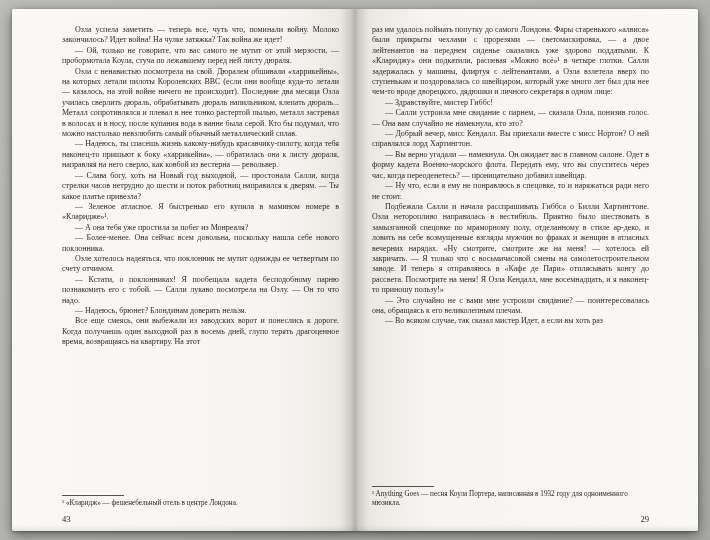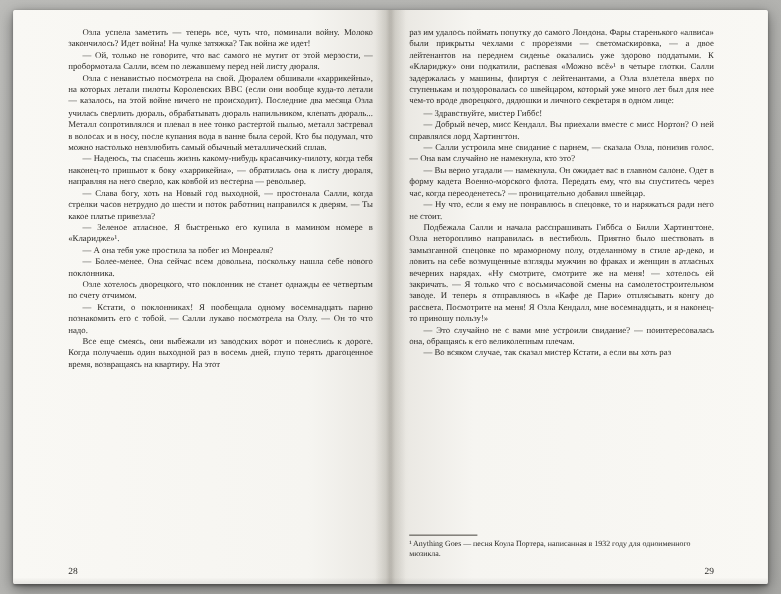--- a/index.html
+++ b/index.html
@@ -36,45 +36,50 @@
 </style>
 </head>
 <body>
 
 <div class="scene">
   <div class="book">
 
     <div class="page page-left">
       <div class="page-text">
           <p class="para">Озла успела заметить — теперь все, чуть что, поминали войну. Молоко закончилось? Идет война! На чулке затяжка? Так война же идет!</p>
-          <p class="para">— Ой, только не говорите, что вас самого не мутит от этой мерзости, — пробормотала Салли, всем по лежавшему перед ней листу дюраля.</p>
+          <p class="para">— Ой, только не говорите, что вас самого не мутит от этой мерзости, — пробормотала Коула, стуча по лежавшему перед ней листу дюраля.</p>
           <p class="para">Озла с ненавистью посмотрела на свой. Дюралем обшивали «харрикейны», на которых летали пилоты Королевских ВВС (если они вообще куда-то летали — казалось, на этой войне ничего не происходит). Последние два месяца Озла училась сверлить дюраль, обрабатывать дюраль напильником, клепать дюраль... Металл сопротивлялся и плевал в нее тонко растертой пылью, металл застревал в волосах и в носу, после купания вода в ванне была серой. Кто бы подумал, что можно настолько невзлюбить самый обычный металлический сплав.</p>
           <p class="para">— Надеюсь, ты спасешь жизнь какому-нибудь красавчику-пилоту, когда тебя наконец-то пришьют к боку «харрикейна», — обратилась она к листу дюраля, направляя на него сверло, как ковбой из вестерна — револьвер.</p>
           <p class="para">— Слава богу, хоть на Новый год выходной, — простонала Салли, когда стрелки часов нетрудно до шести и поток работниц направился к дверям. — Ты какое платье привезла?</p>
           <p class="para">— Зеленое атласное. Я быстренько его купила в мамином номере в «Кларидже»¹.</p>
           <p class="para">— А она тебя уже простила за побег из Монреаля?</p>
           <p class="para">— Более-менее. Она сейчас всем довольна, поскольку нашла себе нового поклонника.</p>
-          <p class="para">Озле хотелось дворецкого, что поклонник не станет однажды ее четвертым по счету отчимом.</p>
-          <p class="para">— Кстати, о поклонниках! Я пообещала одному восемнадцать парню познакомить его с тобой. — Салли лукаво посмотрела на Озлу. — Он то что надо.</p>
+          <p class="para">Озле хотелось надеяться, что поклонник не мутит однажды ее четвертым по счету отчимом.</p>
+          <p class="para">— Кстати, о поклонниках! Я пообещала кадета бесподобному парню познакомить его с тобой. — Салли лукаво посмотрела на Озлу. — Он то что надо.</p>
+          <p class="para">— Надеюсь, брюнет? Блондинам доверять нельзя.</p>
           <p class="para">Все еще смеясь, они выбежали из заводских ворот и понеслись к дороге. Когда получаешь один выходной раз в восемь дней, глупо терять драгоценное время, возвращаясь на квартиру. На этот</p>
         </div>
-      <div class="page-number">28</div>
+      <div class="footnote">
+        <div class="footnote-rule"></div>
+        <div class="footnote-text">¹ «Кларидж» — фешенебельный отель в центре Лондона.</div>
+      </div>
+      <div class="page-number">43</div>
     </div>
 
     <div class="page page-right">
       <div class="page-text">
           <p class="para no-indent">раз им удалось поймать попутку до самого Лондона. Фары старенького «алвиса» были прикрыты чехлами с прорезями — светомаскировка, — а двое лейтенантов на переднем сиденье оказались уже здорово поддатыми. К «Клариджу» они подкатили, распевая «Можно всё»¹ в четыре глотки. Салли задержалась у машины, флиртуя с лейтенантами, а Озла взлетела вверх по ступенькам и поздоровалась со швейцаром, который уже много лет был для нее чем-то вроде дворецкого, дядюшки и личного секретаря в одном лице:</p>
           <p class="para">— Здравствуйте, мистер Гиббс!</p>
+          <p class="para">— Салли устроила мне свидание с парнем, — сказала Озла, понизив голос. — Она вам случайно не намекнула, кто это?</p>
           <p class="para">— Добрый вечер, мисс Кендалл. Вы приехали вместе с мисс Нортон? О ней справлялся лорд Хартингтон.</p>
-          <p class="para">— Салли устроила мне свидание с парнем, — сказала Озла, понизив голос. — Она вам случайно не намекнула, кто это?</p>
           <p class="para">— Вы верно угадали — намекнула. Он ожидает вас в главном салоне. Одет в форму кадета Военно-морского флота. Передать ему, что вы спуститесь через час, когда переоденетесь? — проницательно добавил швейцар.</p>
           <p class="para">— Ну что, если я ему не понравлюсь в спецовке, то и наряжаться ради него не стоит.</p>
           <p class="para">Подбежала Салли и начала расспрашивать Гиббса о Билли Хартингтоне. Озла неторопливо направилась в вестибюль. Приятно было шествовать в замызганной спецовке по мраморному полу, отделанному в стиле ар-деко, и ловить на себе возмущенные взгляды мужчин во фраках и женщин в атласных вечерних нарядах. «Ну смотрите, смотрите же на меня! — хотелось ей закричать. — Я только что с восьмичасовой смены на самолетостроительном заводе. И теперь я отправляюсь в «Кафе де Пари» отплясывать конгу до рассвета. Посмотрите на меня! Я Озла Кендалл, мне восемнадцать, и я наконец-то приношу пользу!»</p>
           <p class="para">— Это случайно не с вами мне устроили свидание? — поинтересовалась она, обращаясь к его великолепным плечам.</p>
-          <p class="para">— Во всяком случае, так сказал мистер Кстати, а если вы хоть раз</p>
+          <p class="para">— Во всяком случае, так сказал мистер Идет, а если вы хоть раз</p>
         </div>
       <div class="footnote">
         <div class="footnote-rule"></div>
         <div class="footnote-text">¹ Anything Goes — песня Коула Портера, написанная в 1932 году для одноименного мюзикла.</div>
       </div>
       <div class="page-number">29</div>
     </div>
 
     <div class="gutter-shadow"></div>
     <div class="book-bottom-shade"></div>

